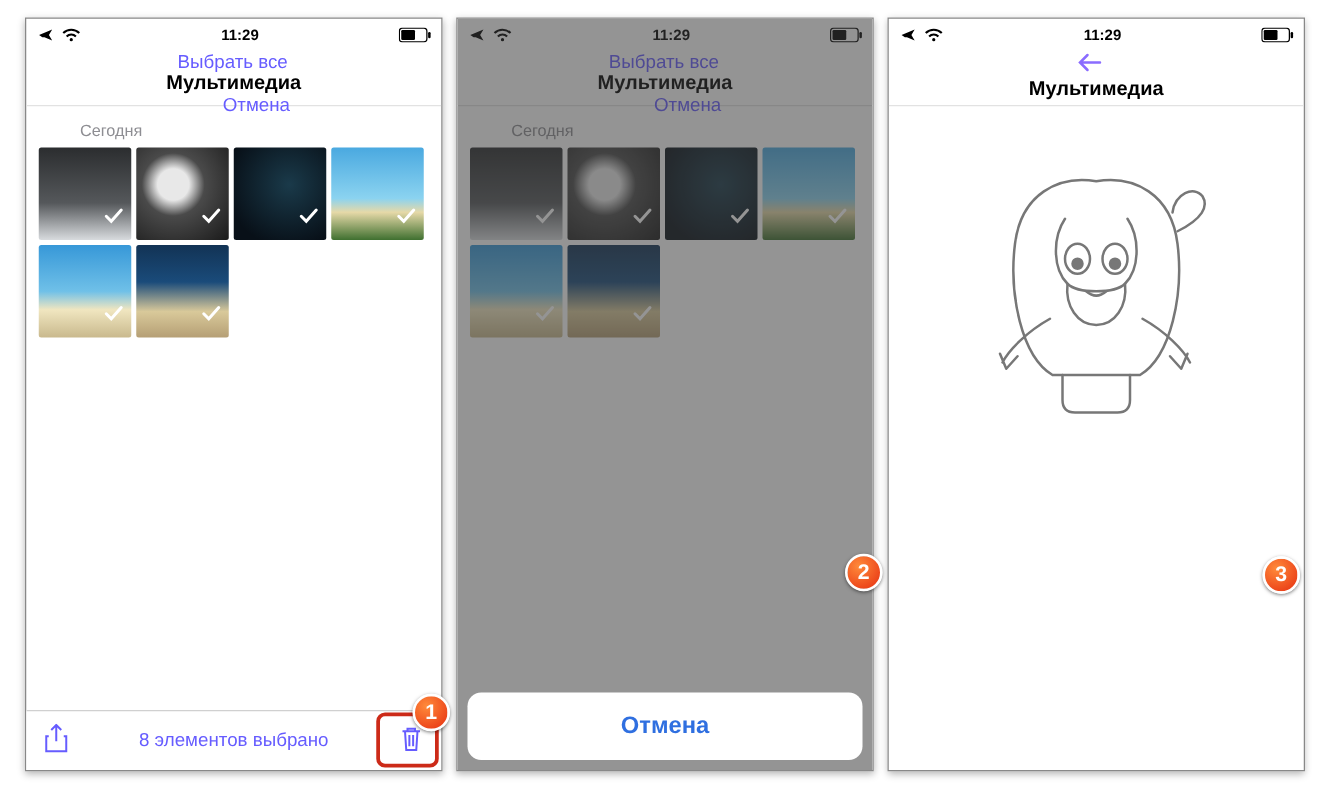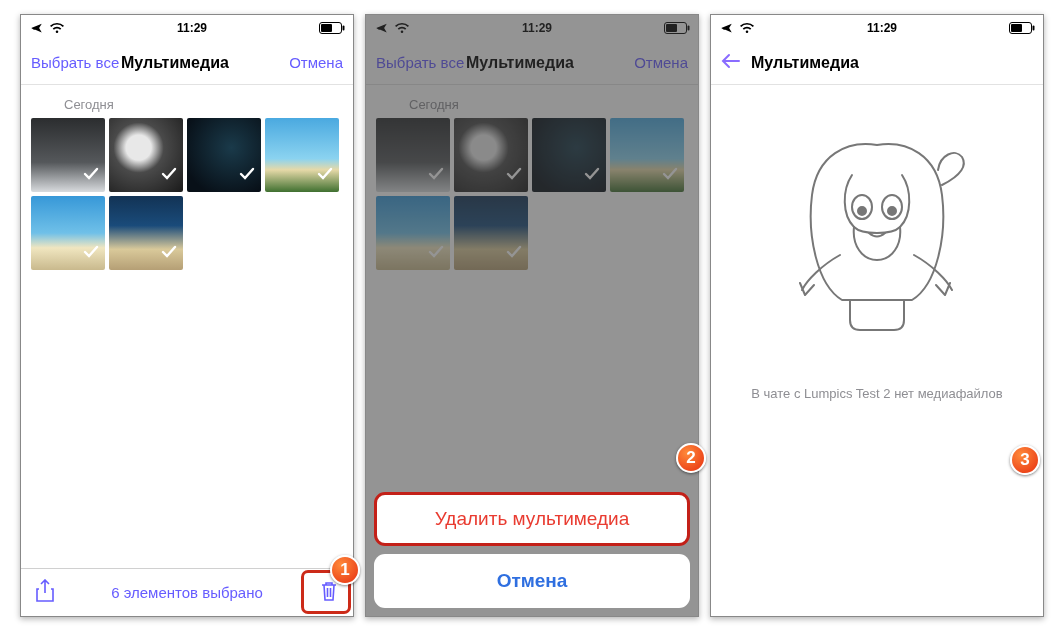--- a/index.html
+++ b/index.html
@@ -38,20 +38,21 @@
   .status-left svg, .status-right svg { display: block; }
 
   .header {
     height: 44px;
     display: flex;
     align-items: center;
     justify-content: space-between;
     padding: 0 10px;
     border-bottom: 1px solid #e2e2e2;
     font-size: 15px;
+    flex-direction: column;
   }
   .header .center {
     font-weight: 700;
     color: #000;
     font-size: 16px;
     flex: 1;
     text-align: left;
   }
   .header .side {
     color: #665cff;
@@ -270,21 +271,21 @@
           </svg></span>
       </div>
   </div>
 
   <div class="bottom-toolbar">
     <span>
       <svg width="20" height="24" viewBox="0 0 20 24">
           <path fill="none" stroke="#665cff" stroke-width="1.6" d="M10 1 L10 14 M6 5 L10 1 L14 5 M4 10 H2 V22 H18 V10 H16"></path>
         </svg>
     </span>
-    <span class="count">6 элементов выбрано</span>
+    <span class="count">8 элементов выбрано</span>
     <span>
       <svg width="20" height="22" viewBox="0 0 20 22">
           <path fill="none" stroke="#665cff" stroke-width="1.6" d="M3 5 H17 M7 5 V3 H13 V5 M5 5 L6 20 H14 L15 5 M8.5 8 V17 M11.5 8 V17"></path>
         </svg>
     </span>
   </div>
   <div class="trash-highlight"></div>
 </div>
 
 <div class="panel p2">
@@ -350,21 +351,20 @@
     <div class="thumb thumb-6">
         <span class="check"><svg width="18" height="18" viewBox="0 0 18 18">
             <path d="M3 9 L7 13 L15 4" stroke="#fff" stroke-width="2.4" fill="none" stroke-linecap="round"></path>
           </svg></span>
       </div>
   </div>
 
   <div class="dim-overlay"></div>
 
   <div class="action-sheet">
-    <div class="sheet-btn sheet-danger">Удалить мультимедиа</div>
     <div class="sheet-btn sheet-cancel">Отмена</div>
   </div>
 </div>
 
 <div class="panel p3">
   <div class="status-bar">
     <div class="status-left">
       <span>
         <svg width="15" height="14" viewBox="0 0 16 16">
             <path fill="#000" d="M2 8 L14 3 L11 8 L14 13 Z M2 8 L6 8 L7 10 L5 10 Z"></path>
@@ -410,19 +410,18 @@
           <circle cx="100" cy="96" r="4" fill="#777"></circle>
           <circle cx="130" cy="96" r="4" fill="#777"></circle>
           <path d="M107 118 Q115 125 123 118"></path>
           <path d="M78 140 C60 150 45 165 40 175 M38 168 L43 180 L52 170"></path>
           <path d="M152 140 C170 150 185 165 190 175 M188 168 L183 180 L174 170"></path>
           <path d="M88 185 L88 205 Q88 215 98 215 L132 215 Q142 215 142 205 L142 185"></path>
           <path d="M180 70 C200 60 205 50 200 42 C193 33 178 40 176 55"></path>
         </g>
       </svg>
     </div>
-    <div class="empty-sub">В чате с Lumpics Test 2 нет медиафайлов</div>
   </div>
 </div>
 
 <div class="badge badge-1">1</div>
 <div class="badge badge-2">2</div>
 <div class="badge badge-3">3</div>
 
 </body></html>

